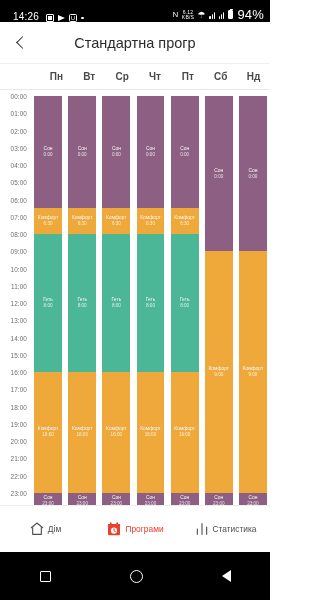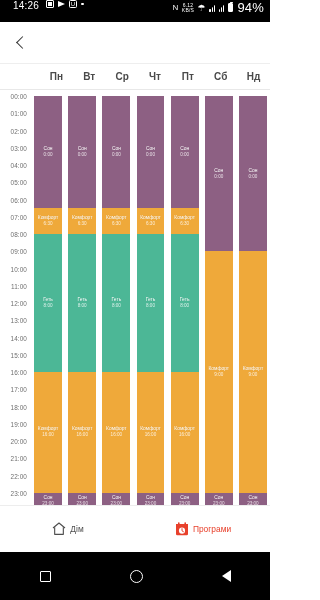--- a/index.html
+++ b/index.html
@@ -6,21 +6,21 @@
   html, body {
     width:270px; height:600px;
     background:#ffffff;
     font-family:"Liberation Sans", sans-serif;
     overflow:hidden;
   }
 
   
   .statusbar {
     height:22px; background:#000; color:#fff;
-    display:flex; align-items:flex-start;
+    display:flex; align-items:flex-end;
     padding:0 6px; font-size:9.5px; letter-spacing:.2px;
   }
   .sb-time { font-size:10px; font-weight:400; margin-left:7px; }
   .sb-left-icons { display:flex; align-items:center; gap:4px; margin-left:7px; }
   .sb-spacer { flex:1; }
   .sb-right { display:flex; align-items:center; gap:3.5px; }
   .sb-ico { font-size:8px; line-height:1; opacity:.95; display:inline-block; }
   .sb-sq {
     width:8px; height:8px; border:1.1px solid #fff; border-radius:1px;
     display:inline-block; position:relative;
@@ -170,20 +170,21 @@
       </span>
     <span class="sb-batt"></span>
     <span class="sb-pct">94%</span>
   </span>
 </div>
 
 <div class="appbar">
   <div class="back-btn">
     <span class="back-chev"></span>
   </div>
+  <div class="appbar-title">Стандартна прогр</div>
 </div>
 
 <div class="dayhead">
     <div class="dh-cell">Пн</div>
     <div class="dh-cell">Вт</div>
     <div class="dh-cell">Ср</div>
     <div class="dh-cell">Чт</div>
     <div class="dh-cell">Пт</div>
     <div class="dh-cell">Сб</div>
     <div class="dh-cell">Нд</div>
@@ -371,19 +372,27 @@
       <span class="nav-ico"><svg viewBox="0 0 24 24">
           <rect x="3" y="4.5" width="18" height="17" rx="2" fill="#e8412c"></rect>
           <rect x="3" y="4.5" width="18" height="4" fill="#e8412c"></rect>
           <rect x="6" y="2" width="2.4" height="4" rx="1" fill="#e8412c"></rect>
           <rect x="15.6" y="2" width="2.4" height="4" rx="1" fill="#e8412c"></rect>
           <circle cx="12" cy="14.5" r="4.6" fill="#fff"></circle>
           <path d="M12 11.5v3.2l2.1 1.3" stroke="#e8412c" stroke-width="1.5" fill="none" stroke-linecap="round"></path>
         </svg></span>
       <span class="nav-label">Програми</span>
     </div>
+    <div class="nav-item">
+      <span class="nav-ico"><svg viewBox="0 0 24 24" fill="none" stroke="#4f4f4f" stroke-width="1.7" stroke-linecap="round">
+          <path d="M5 20V12"></path>
+          <path d="M12 20V4"></path>
+          <path d="M19 20V9"></path>
+        </svg></span>
+      <span class="nav-label">Статистика</span>
+    </div>
   </div>
 
 <div class="sysnav">
   <div class="sq"></div>
   <div class="ci"></div>
   <div class="tr"></div>
 </div>
 
 </body></html>

